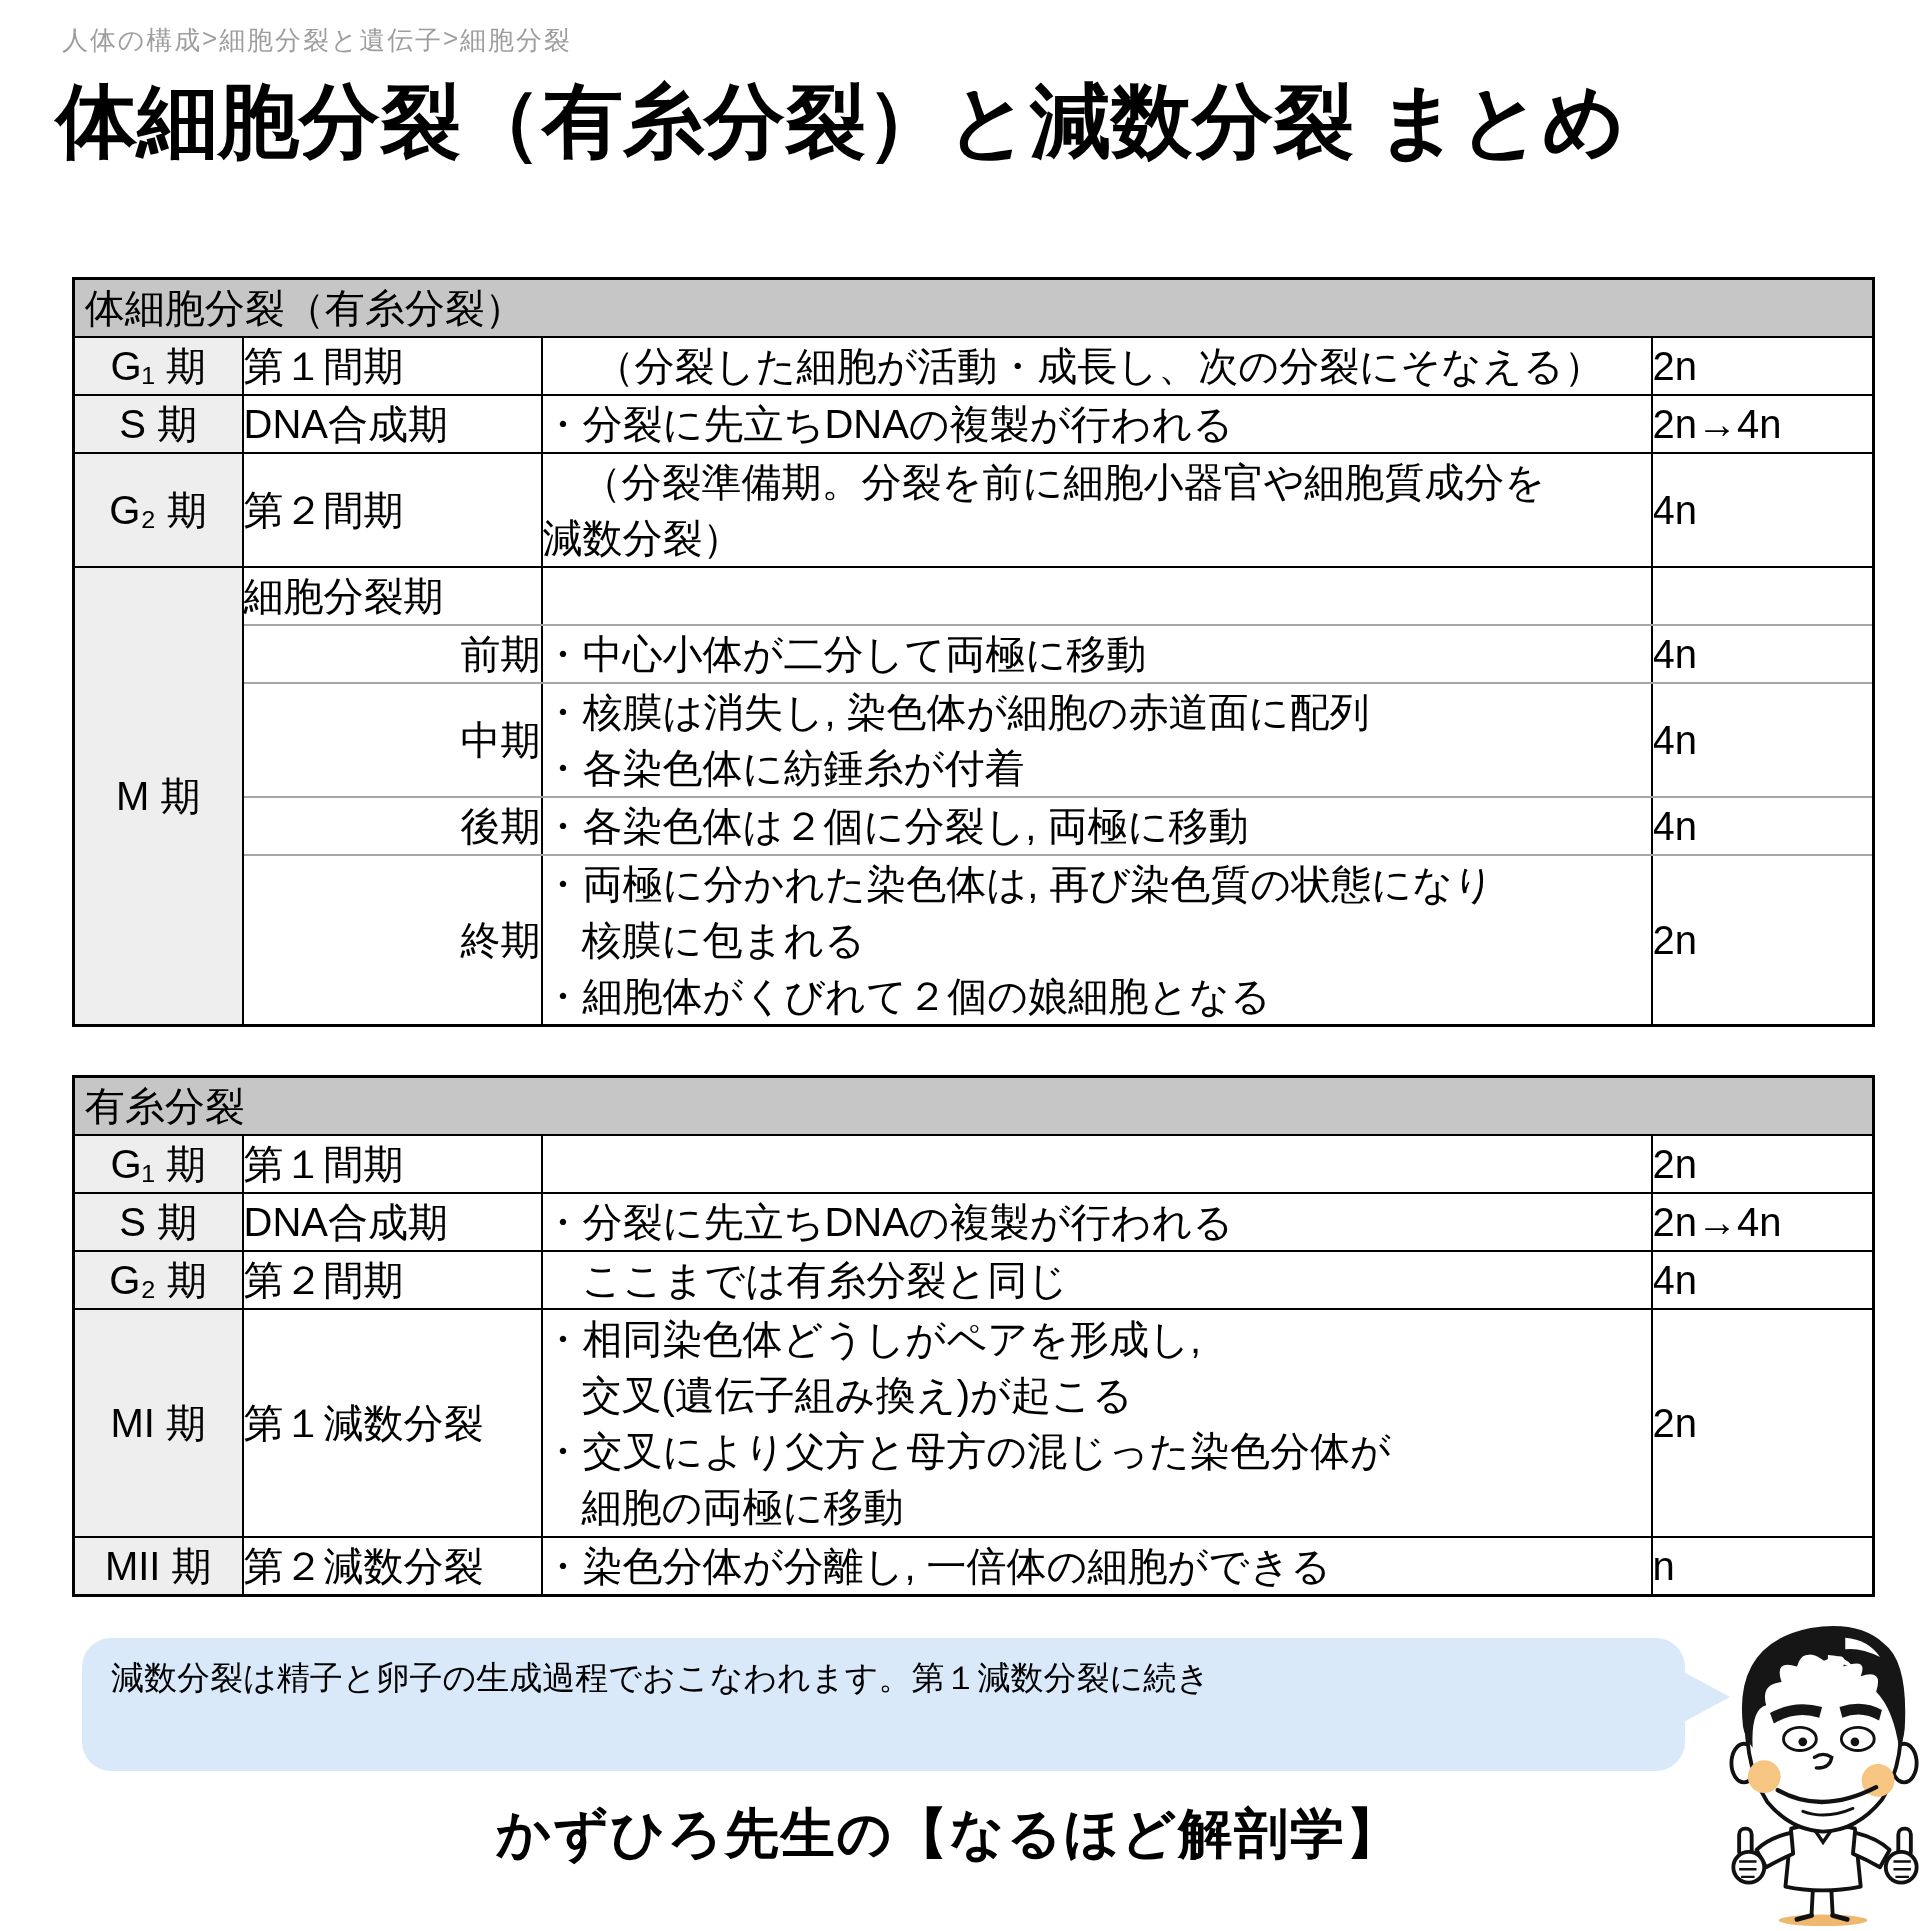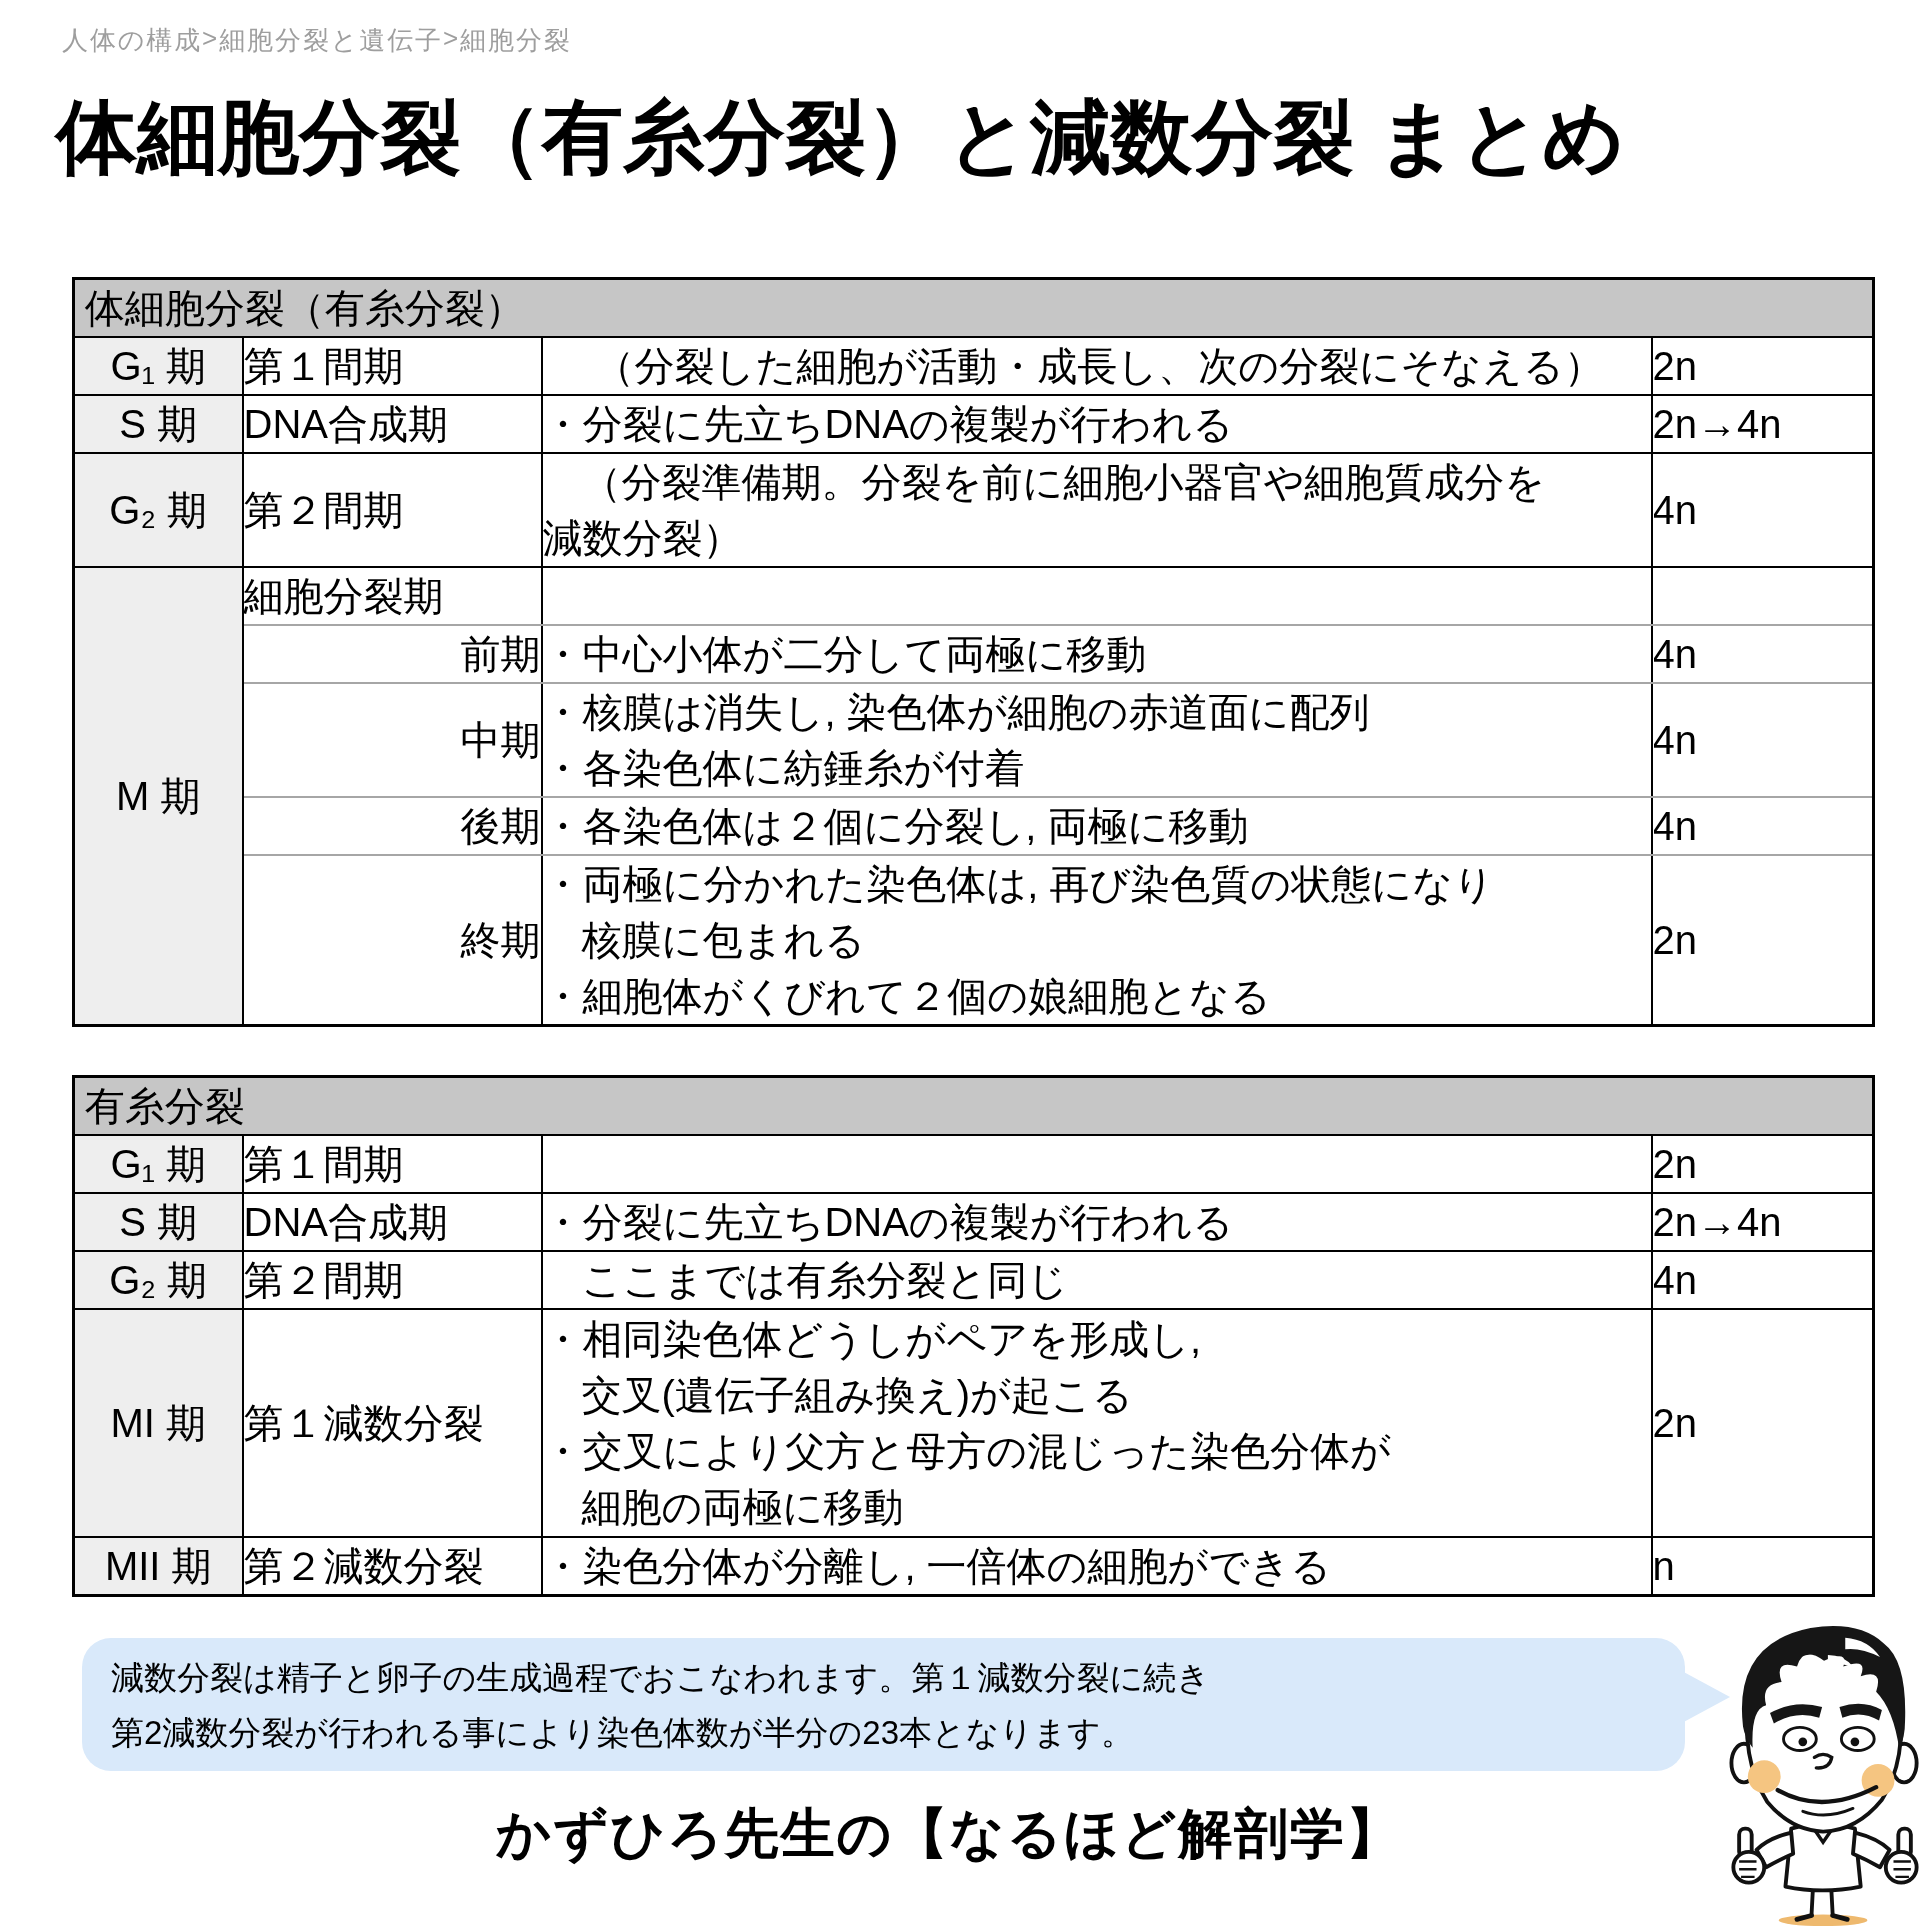--- a/index.html
+++ b/index.html
@@ -7,21 +7,21 @@
     position:relative; width:1931px; height:1931px; background:#ffffff;
     font-family:"Liberation Sans","DejaVu Sans",sans-serif; color:#000; overflow:hidden;
   }
 
   
   .breadcrumb { position:absolute; left:62px; top:23px; display:flex; 
     font-size:26px; color:#9e9e9e; letter-spacing:1.9px; }
   .breadcrumb .sep { color:#9e9e9e; }
 
   
-  .title { position:absolute; left:56px; top:84px; margin:0; font-size:81px;
+  .title { position:absolute; left:56px; top:68px; margin:0; font-size:81px;
     font-weight:600; letter-spacing:0; white-space:nowrap; color:#000; }
 
   
   .phase-table { position:absolute; left:72px; width:1801px; border-collapse:collapse;
     table-layout:fixed; background:#fff; border:3.9px solid #000; }
   .t1 { top:277px; }
   .t2 { top:1075px; }
   .phase-table td { border:2.9px solid #000; font-size:40px; line-height:56px;
     vertical-align:middle; padding:0; overflow:hidden; }
   .th-row td { background:#c6c6c6; padding-left:9.7px; height:53px; }
@@ -194,21 +194,20 @@
         <td class="desc">
           <div>・染色分体が分離し, 一倍体の細胞ができる</div>
         </td>
         <td class="ploidy">n</td>
       </tr>
     </tbody>
   </table>
 
   <div class="bubble">
     <div>減数分裂は精子と卵子の生成過程でおこなわれます。第１減数分裂に続き</div>
-    <div>第2減数分裂が行われる事により染色体数が半分の23本となります。</div>
   </div>
   <div class="bubble-tail"></div>
 
   <div class="brand">かずひろ先生の【なるほど解剖学】</div>
 
   <svg class="mascot" viewBox="0 0 230 340" xmlns="http://www.w3.org/2000/svg">
     <ellipse cx="113" cy="331" rx="46" ry="6" fill="#eeb96e"></ellipse>
     <path d="M103,288 L101,326 M121,288 L123,326" stroke="#111" stroke-width="4" fill="none" stroke-linecap="round"></path>
     <path d="M101,326 L86,330 M123,326 L138,330" stroke="#111" stroke-width="5" fill="none" stroke-linecap="round"></path>
     <path d="M80,236 Q112,226 146,236 L152,296 Q112,304 74,296 Z" fill="#fff" stroke="#111" stroke-width="4" stroke-linejoin="round"></path>

